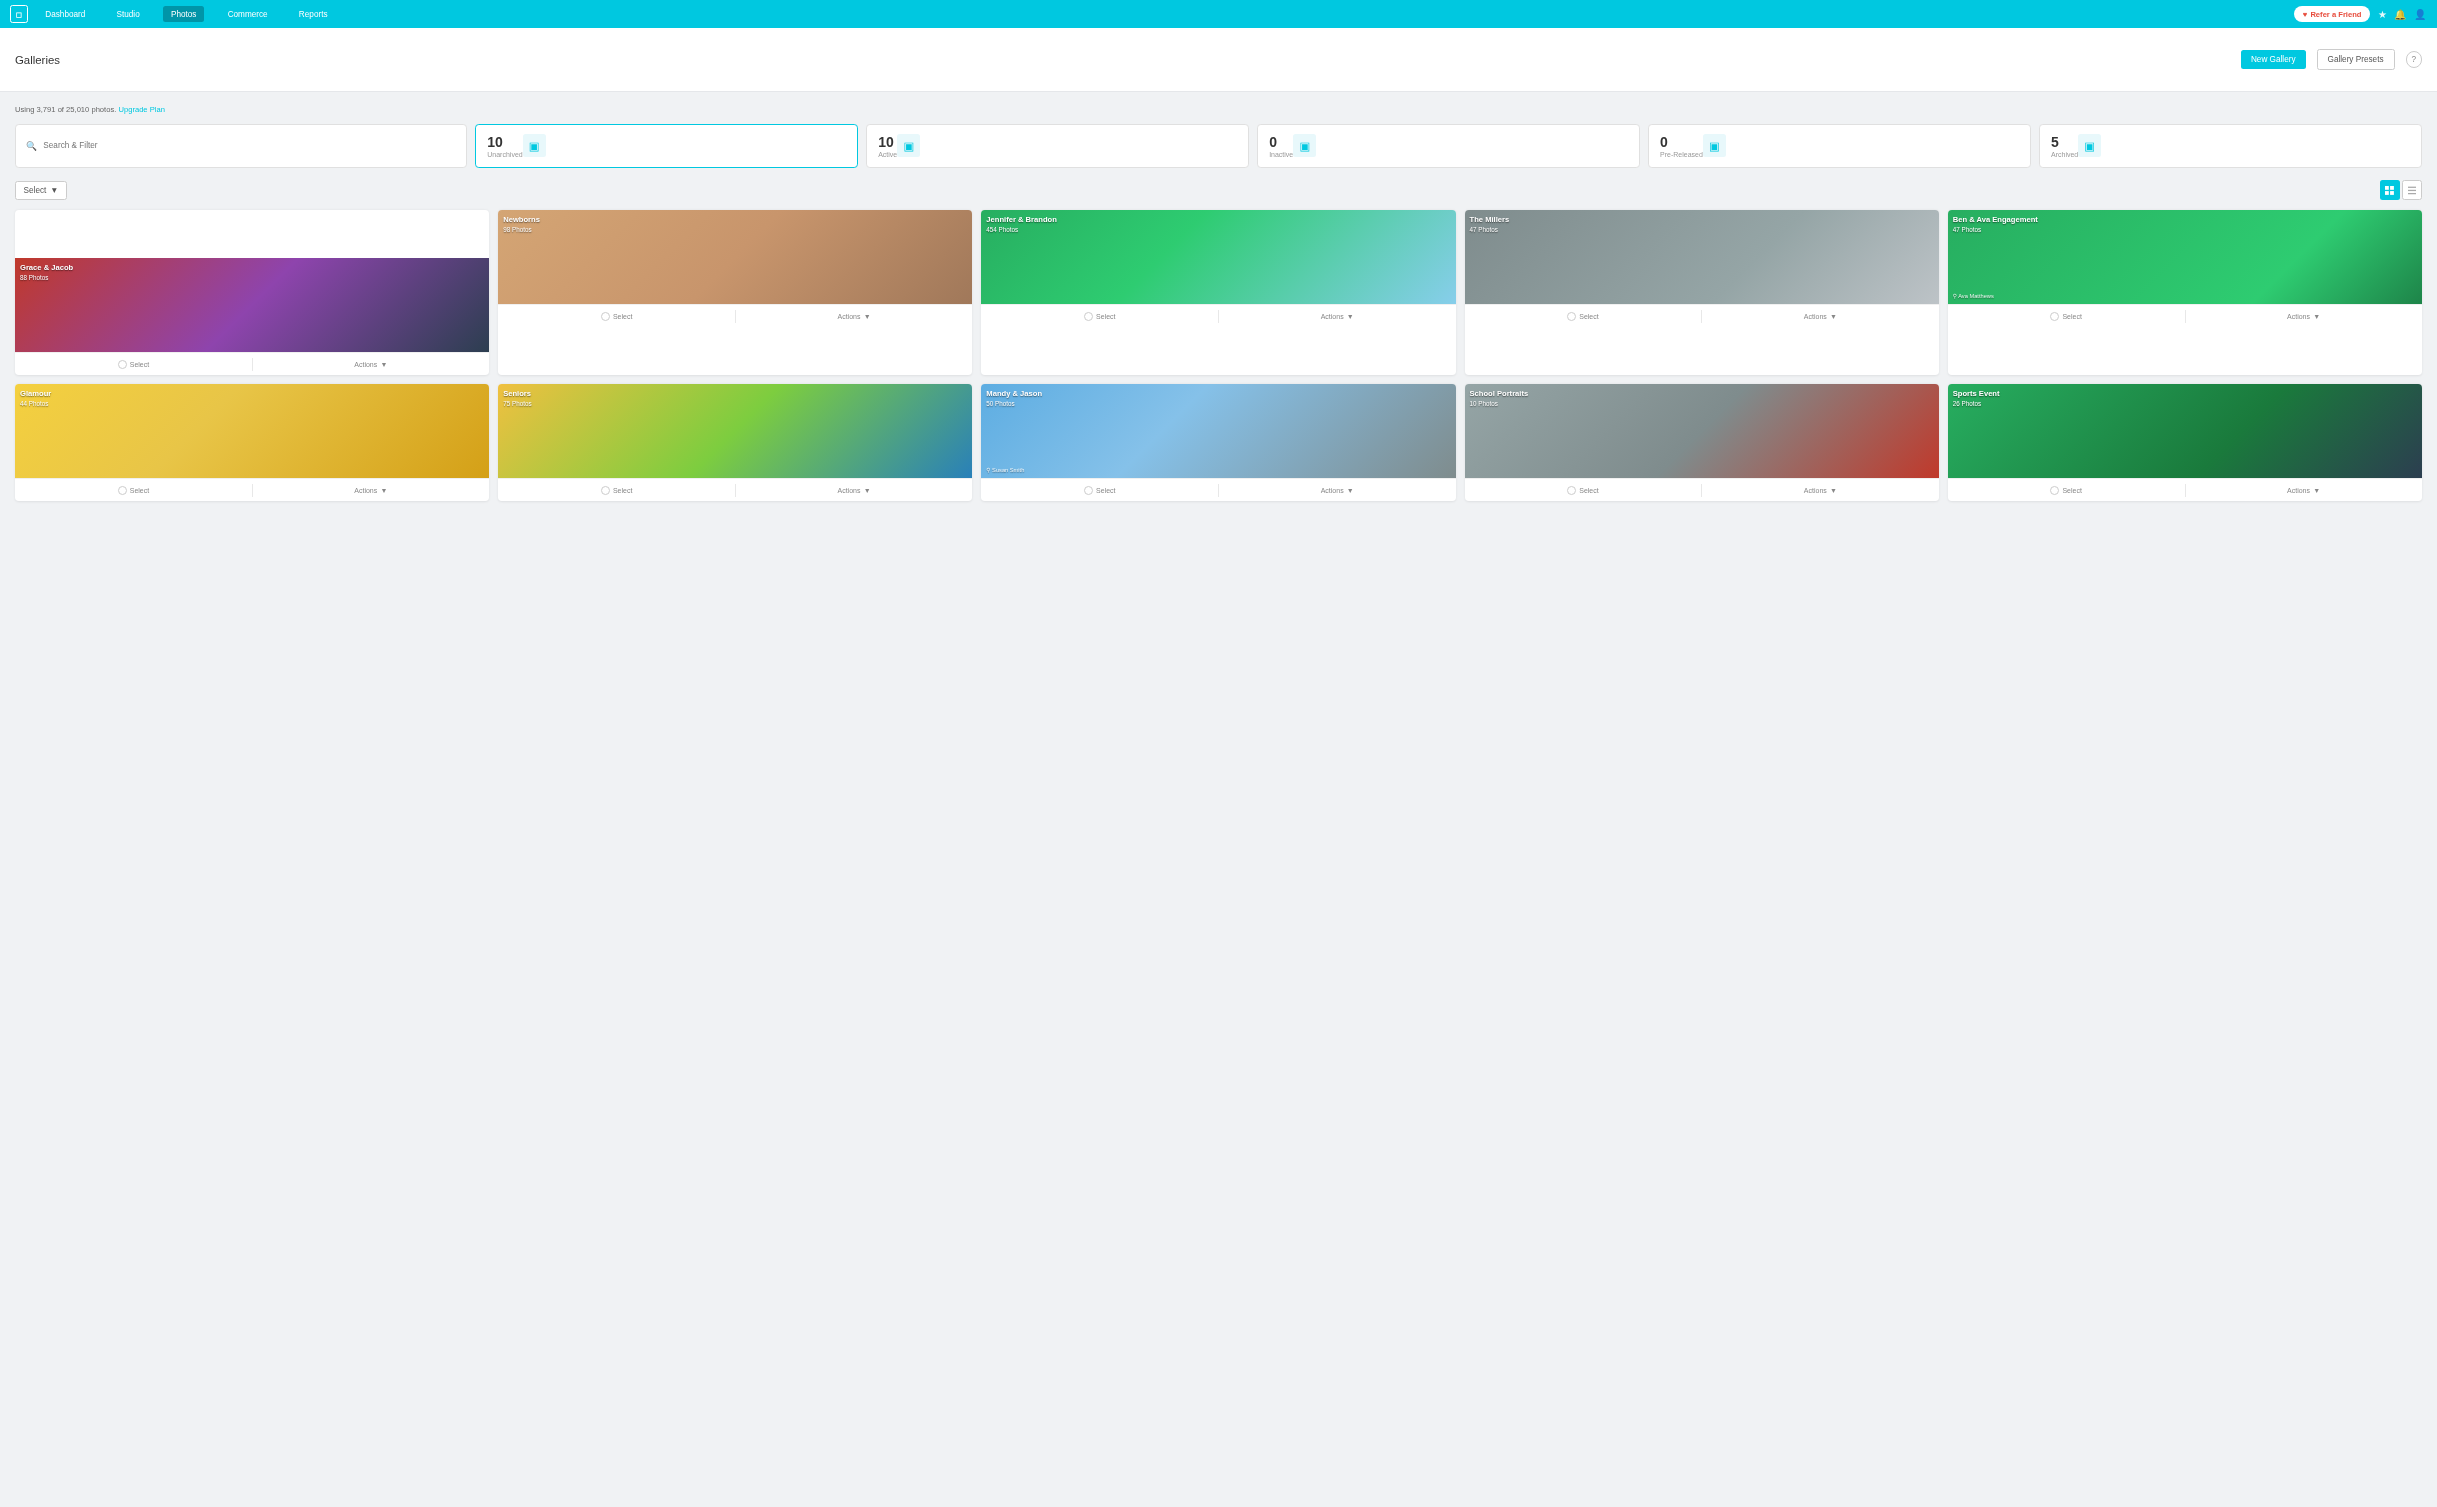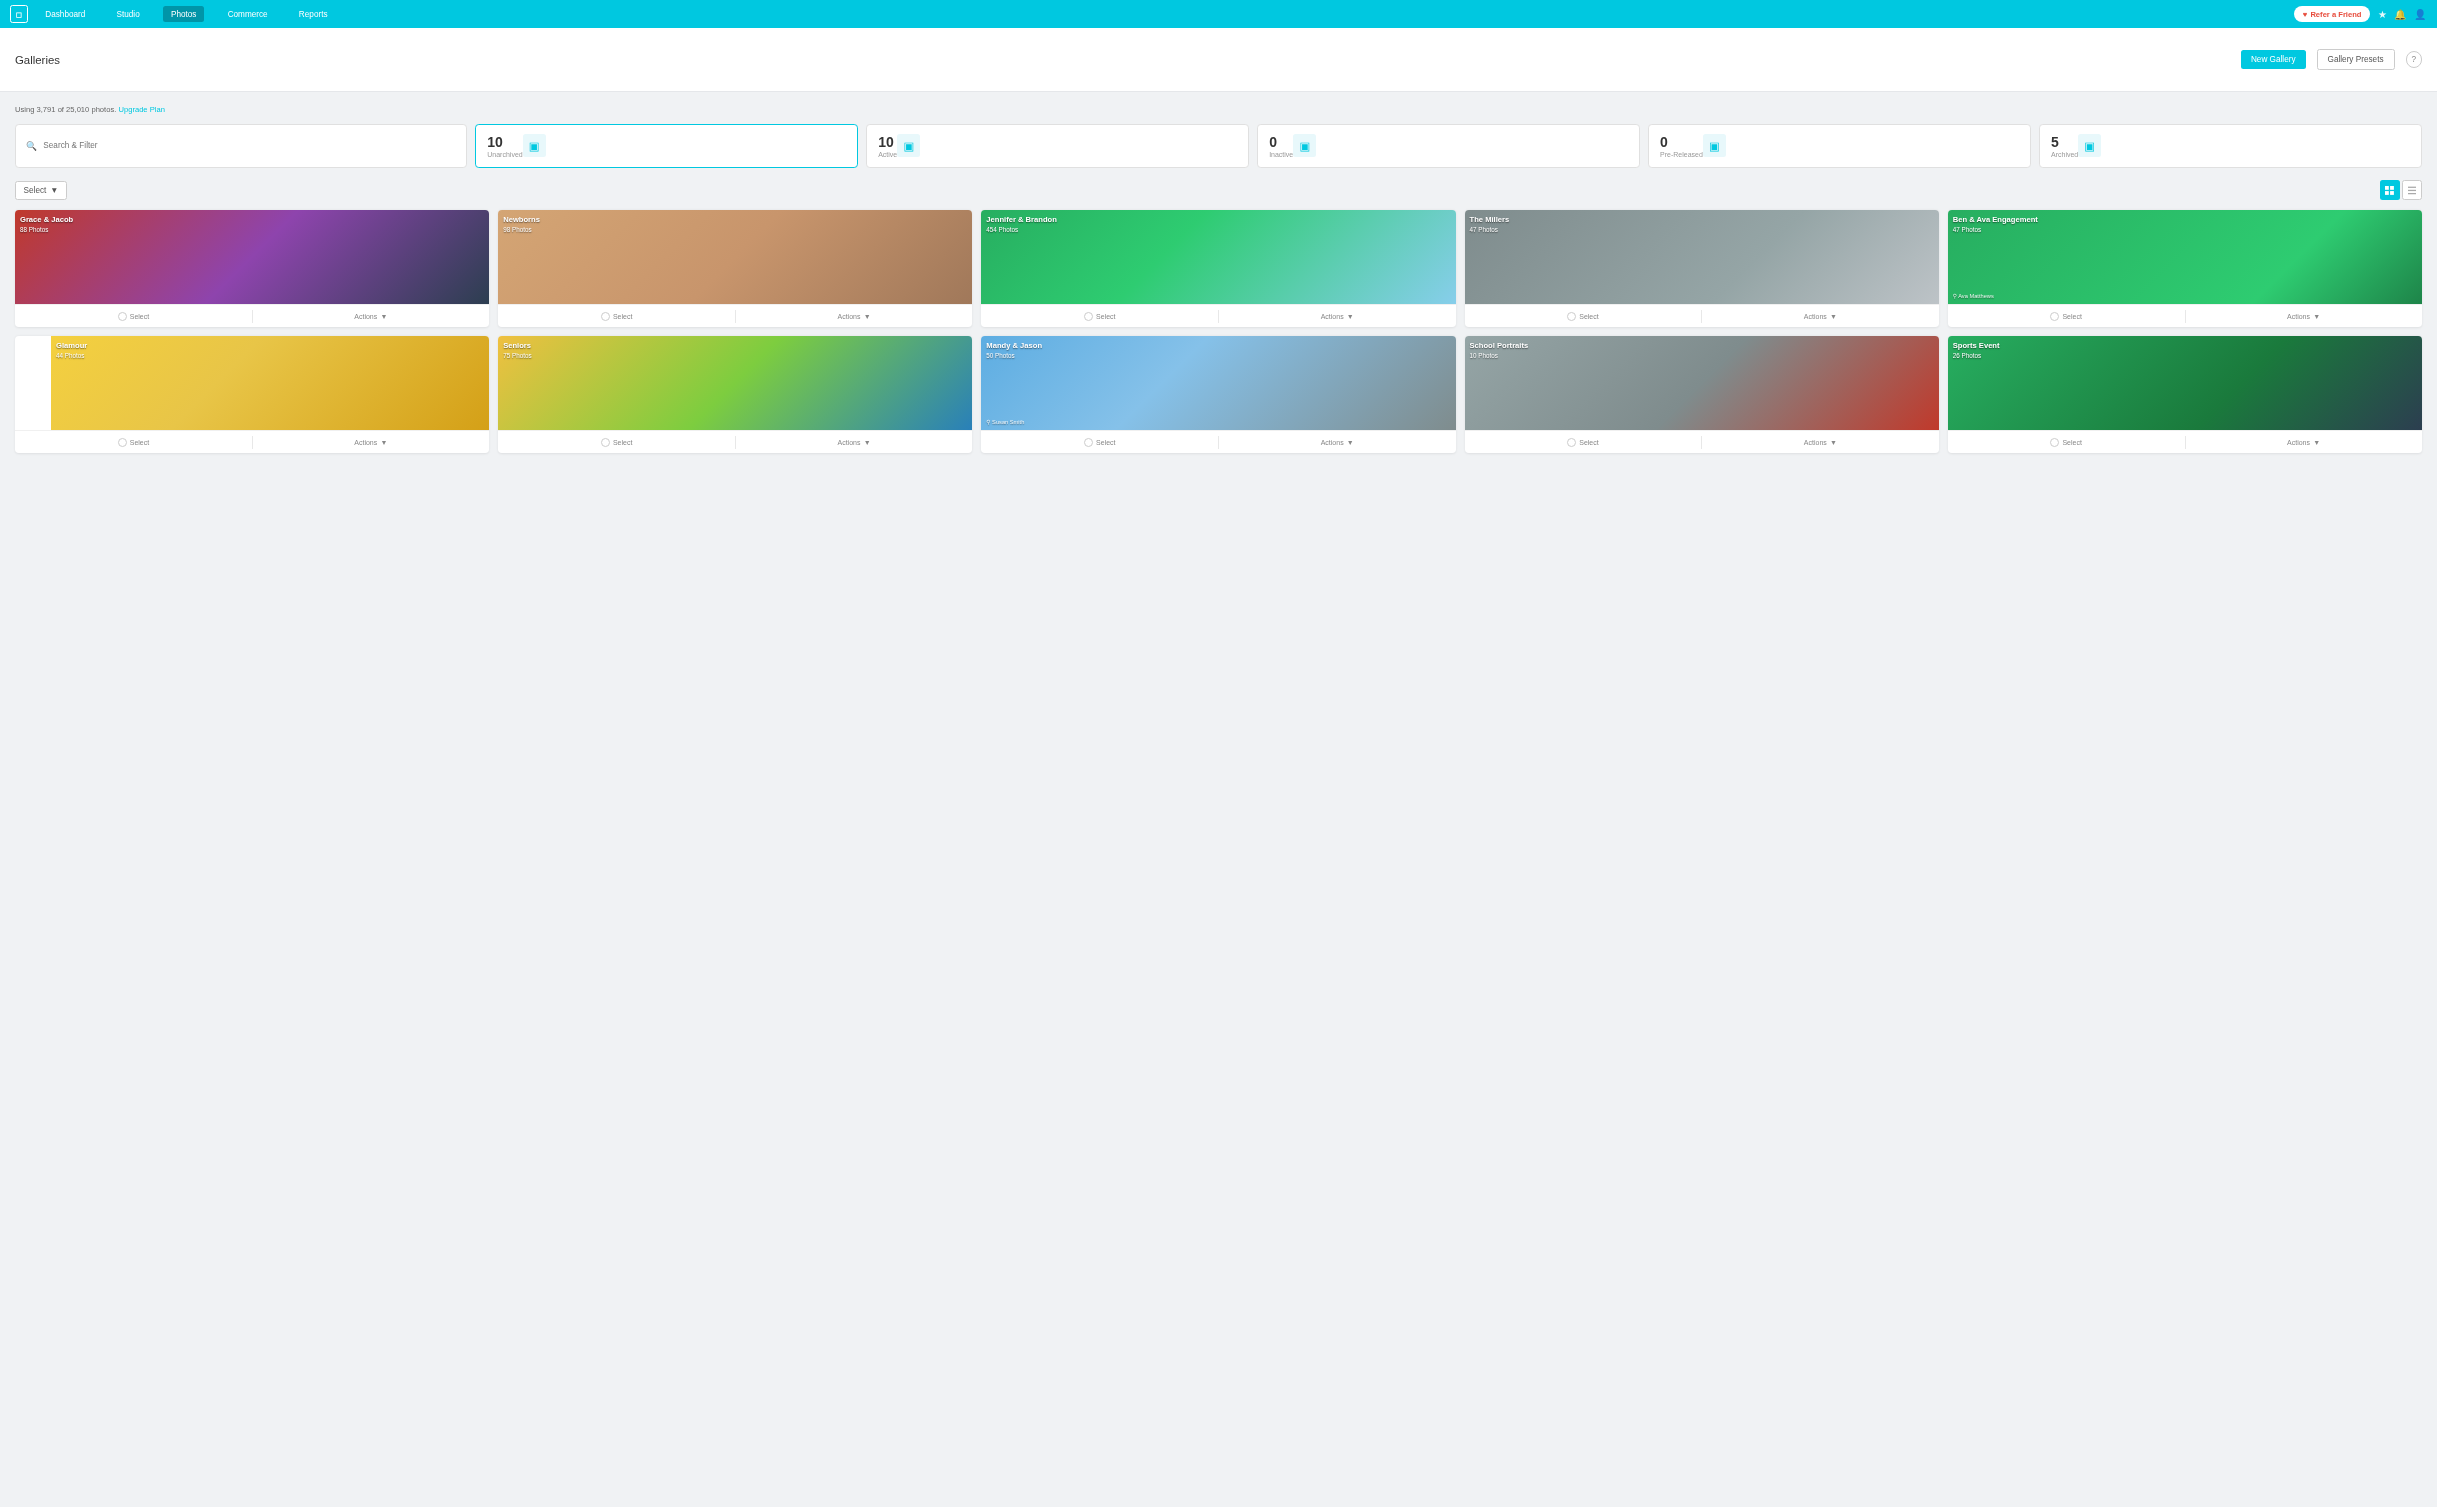--- a/index.html
+++ b/index.html
@@ -149,26 +149,26 @@
       font-size: 7px; color: #888; cursor: pointer; height: 100%;
       border: none; background: none;
     }
     .gallery-divider { width: 0.6px; height: 12.7px; background: #e8e8e8; }
     .gallery-action-btn .circle-icon {
       width: 8.9px; height: 8.9px; border-radius: 50%; border: 0.9px solid #ccc;
       display: inline-block;
     }
 
     
-    .thumb-grace { background: linear-gradient(135deg, #c0392b 0%, #8e44ad 50%, #2c3e50 100%); }
+    .thumb-grace { background: linear-gradient(135deg, #c0392b 0%, #8e44ad 50%, #2c3e50 100%); margin-top: 48px; }
     .thumb-newborns { background: linear-gradient(135deg, #d4a574 0%, #c8956c 50%, #a0785a 100%); }
     .thumb-jennifer { background: linear-gradient(135deg, #27ae60 0%, #2ecc71 40%, #87ceeb 100%); }
     .thumb-millers { background: linear-gradient(135deg, #7f8c8d 0%, #95a5a6 60%, #bdc3c7 100%); }
     .thumb-benava { background: linear-gradient(135deg, #27ae60 0%, #2ecc71 70%, #1e8449 100%); }
-    .thumb-glamour { background: linear-gradient(135deg, #f4d03f 0%, #e8c547 40%, #d4a017 100%); margin-left: 36px; }
+    .thumb-glamour { background: linear-gradient(135deg, #f4d03f 0%, #e8c547 40%, #d4a017 100%); }
     .thumb-seniors { background: linear-gradient(135deg, #f0c040 0%, #7dcd3f 50%, #2980b9 100%); }
     .thumb-mandy { background: linear-gradient(135deg, #5dade2 0%, #85c1e9 40%, #7f8c8d 100%); }
     .thumb-school { background: linear-gradient(135deg, #95a5a6 0%, #7f8c8d 50%, #c0392b 100%); }
     .thumb-sports { background: linear-gradient(135deg, #27ae60 0%, #1a7a3c 60%, #2c3e50 100%); }
   </style>
 </head>
 <body>
 
 <nav class="navbar">
   <div class="nav-logo">◻</div>

